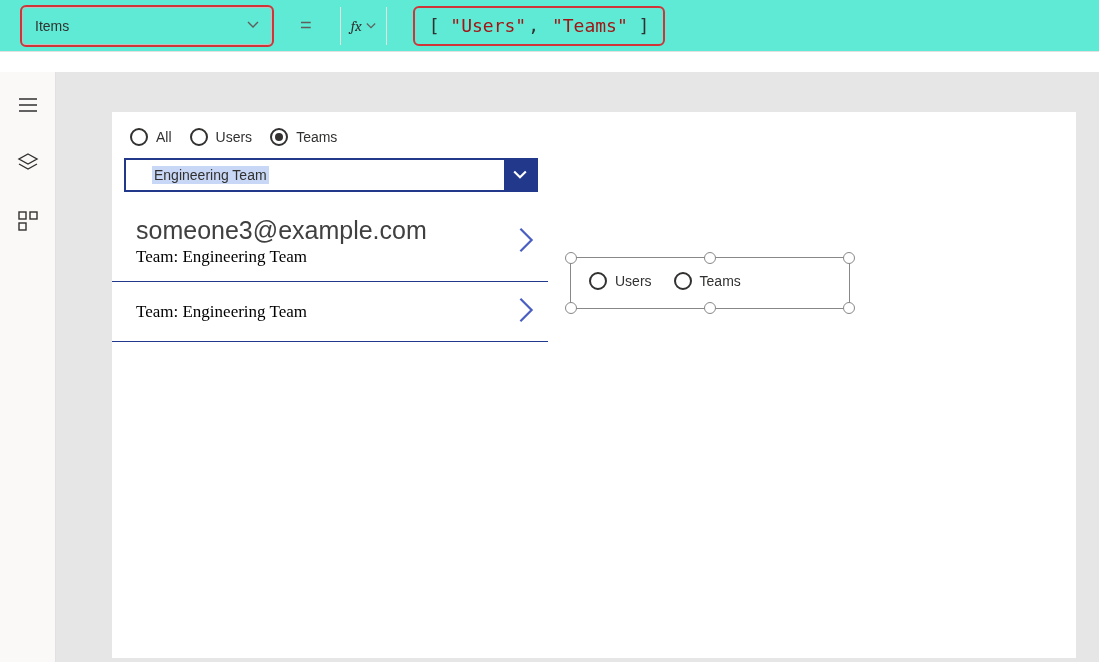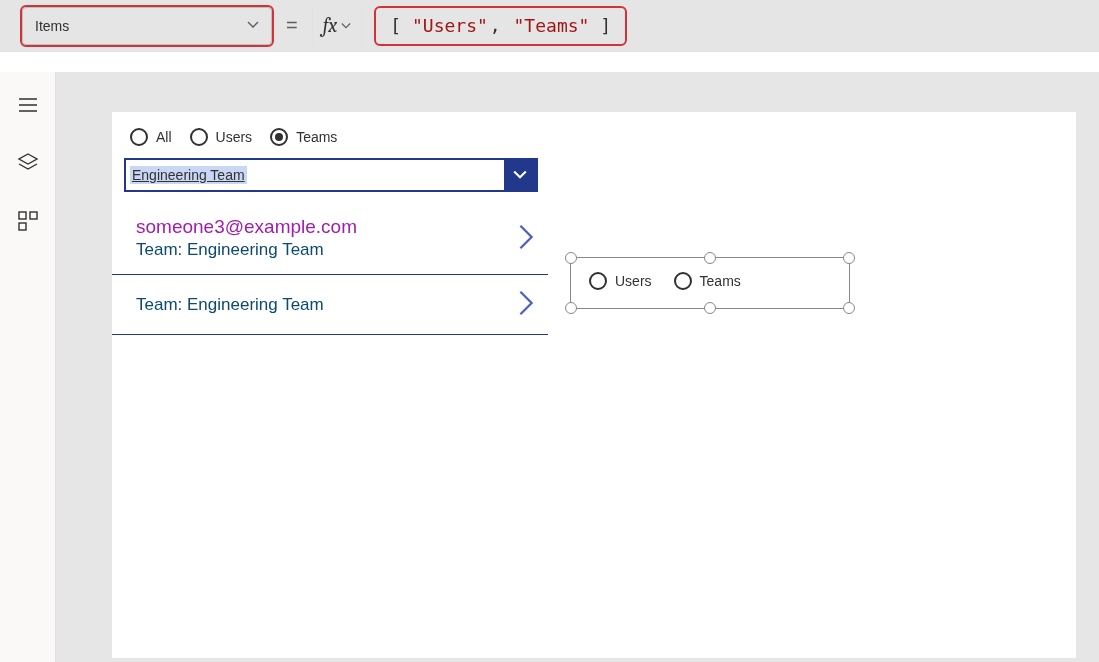--- a/index.html
+++ b/index.html
@@ -13,22 +13,22 @@
     overflow: hidden;
   }
 
   
   .formula-bar {
     height: 52px;
     display: flex;
     align-items: center;
     border-bottom: 1px solid #e1e1e1;
     padding: 0 6px 0 22px;
-    gap: 14px;
-    background: #e5e5e5;
+    gap: 28px;
+    background: #5eead4;
   }
   .prop-selector {
     width: 250px;
     height: 38px;
     border: 1px solid #bfbfbf;
     display: flex;
     align-items: center;
     justify-content: space-between;
     padding: 0 12px;
     cursor: pointer;
@@ -45,21 +45,21 @@
   .fx-btn {
     display: flex;
     align-items: center;
     gap: 4px;
     height: 38px;
     padding: 0 10px;
     border-right: 1px solid #e1e1e1;
     border-left: 1px solid #e1e1e1;
     cursor: pointer;
   }
-  .fx-label { font-style: italic; font-family: "Cambria", serif; font-size: 20px; }
+  .fx-label { font-style: italic; font-family: "Cambria", serif; font-size: 15px; }
   .formula-box {
     height: 36px;
     display: flex;
     align-items: center;
     padding: 0 14px;
     font-family: Consolas, monospace;
     font-size: 18px;
   }
   .tok-bracket { color: #323130; }
   .tok-str { color: #a31515; }
@@ -133,22 +133,21 @@
     height: 34px;
     border: 2px solid #21388b;
     display: flex;
     align-items: stretch;
     cursor: pointer;
   }
   .dropdown-text {
     flex: 1;
     display: flex;
     align-items: center;
-    padding: 0 4px;
-    text-decoration: underline;
+    padding: 0 26px;
   }
   .dropdown-text span {
     background: #c7d7f5;
     padding: 1px 2px;
   }
   .dropdown-caret {
     width: 32px;
     background: #21388b;
     display: flex;
     align-items: center;
@@ -158,22 +157,22 @@
   .list { margin: 10px 0 0 0; width: 436px; }
   .list-item {
     display: flex;
     align-items: center;
     justify-content: space-between;
     padding: 14px 12px 14px 24px;
     border-bottom: 1px solid #21388b;
     cursor: pointer;
   }
   .list-item .lines { display: flex; flex-direction: column; gap: 2px; }
-  .list-item .primary { font-size: 19px; color: #a21caf; }
-  .list-item .secondary { font-size: 17px; color: #0c4a6e; }
+  .list-item .primary { font-size: 25px; color: #404040; }
+  .list-item .secondary { font-size: 17px; color: #000000; font-family: Liberation Serif, serif; }
 
   
   .sel-control {
     position: absolute;
     left: 570px;
     top: 185px;
     width: 280px;
     height: 52px;
     border: 1px solid #888;
   }

